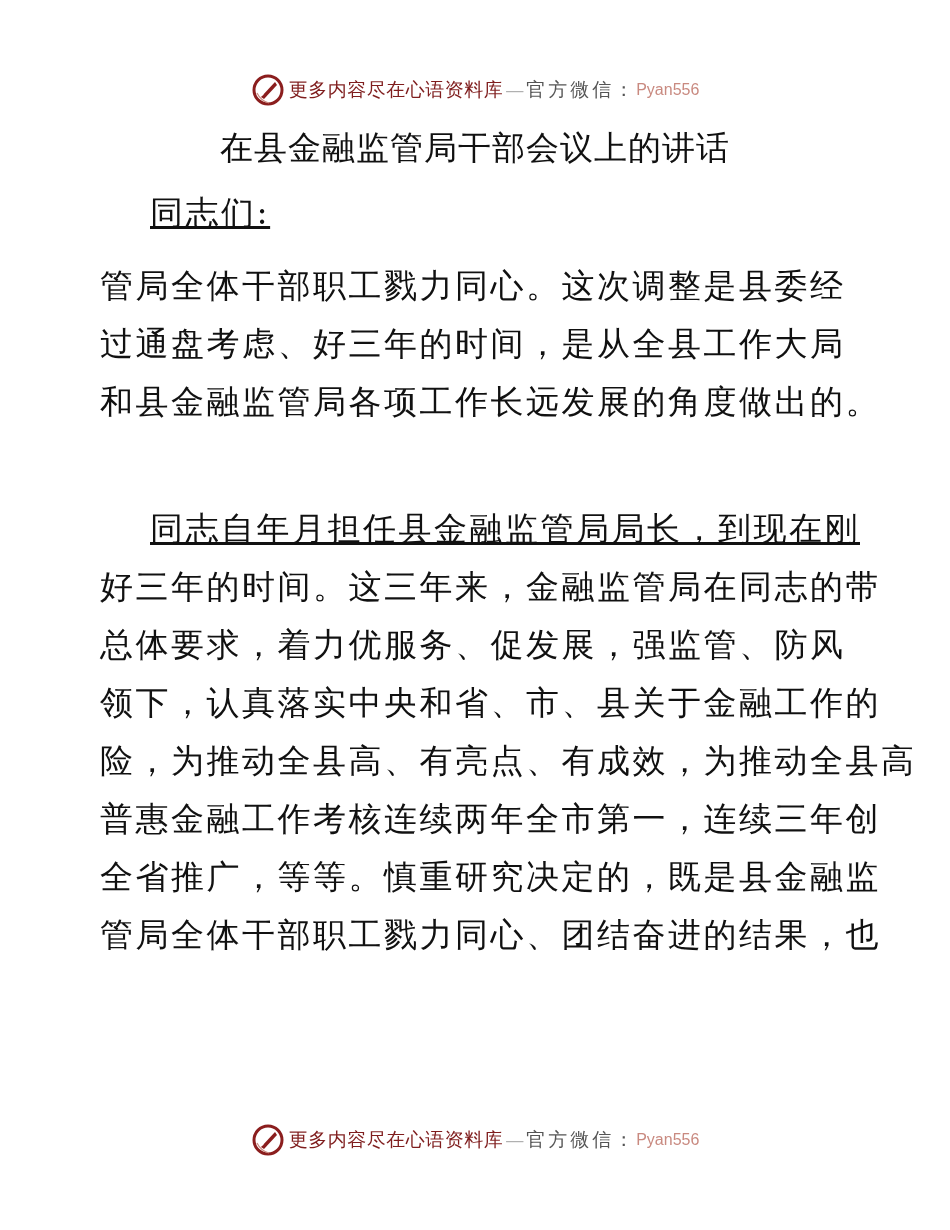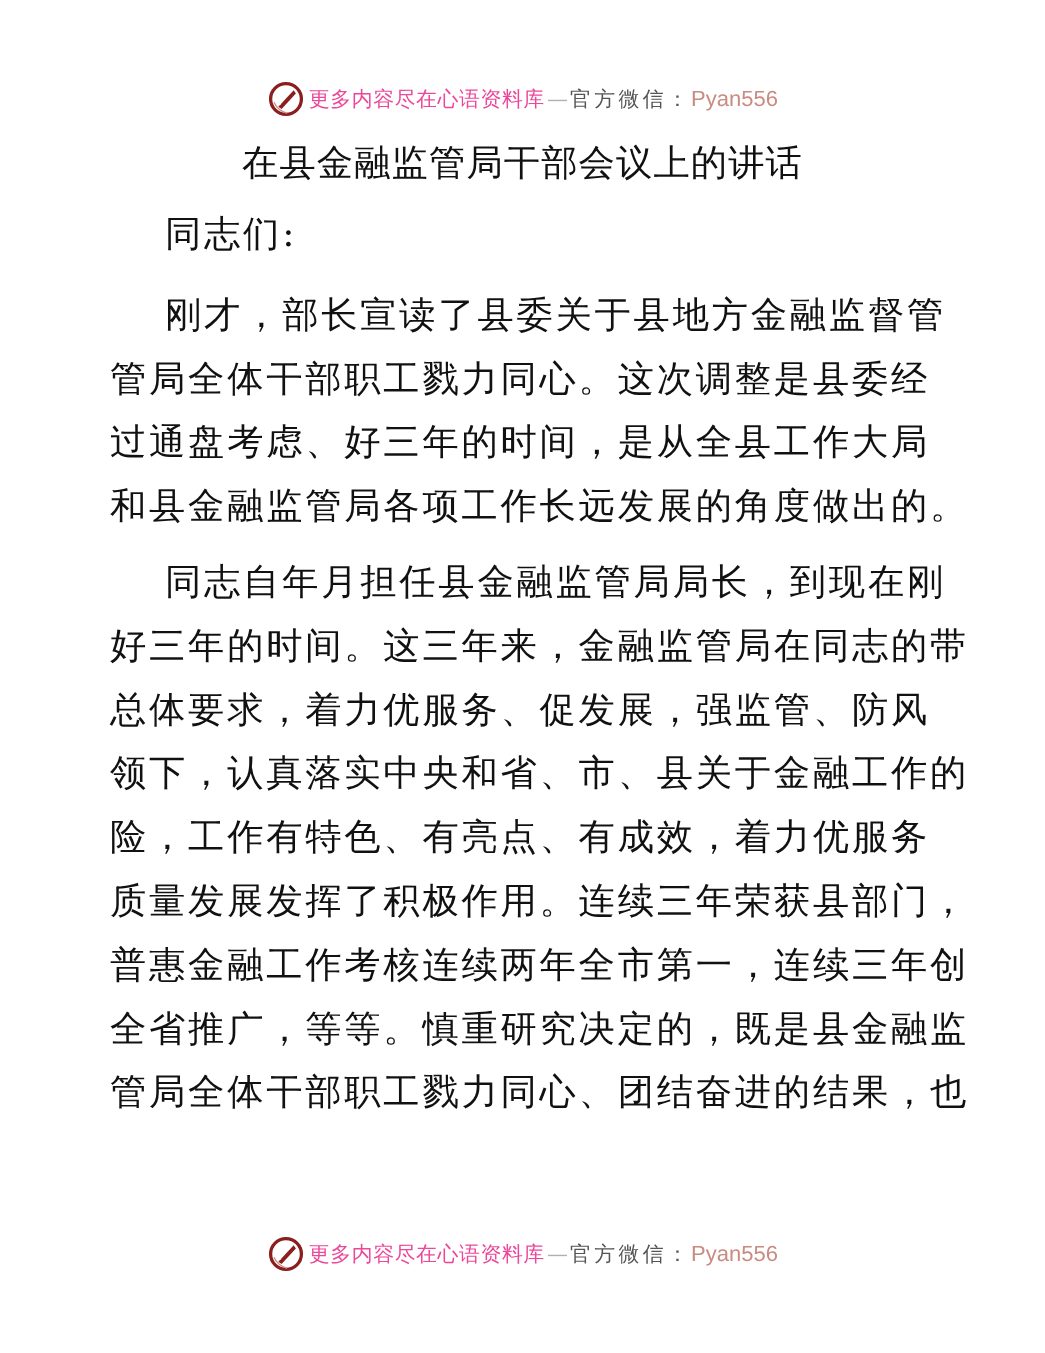--- a/index.html
+++ b/index.html
@@ -28,37 +28,37 @@
     .banner-bottom { top: 1120px; }
     .banner-logo {
       width: 34px;
       height: 34px;
       margin-right: 4px;
       display: inline-block;
     }
     .banner-red {
       font-family: "DejaVu Serif", "Liberation Serif", serif;
       font-size: 19px;
-      color: #ec4899;
+      color: #7f1d1d;
       letter-spacing: 0.5px;
     }
     .banner-dash {
       font-size: 19px;
       color: #b0b0b0;
       margin: 0 2px;
     }
     .banner-gray {
       font-family: Liberation Serif, serif;
       font-size: 19px;
       color: #555555;
       letter-spacing: 3px;
     }
     .banner-id {
       font-family: "Liberation Sans", sans-serif;
-      font-size: 20px;
+      font-size: 16px;
       color: #c98a80;
     }
     .title {
       position: absolute;
       top: 126px;
       left: 0;
       width: 950px;
       text-align: center;
       font-size: 33px;
       letter-spacing: 1px;
@@ -73,21 +73,21 @@
       line-height: 58px;
       letter-spacing: 2.5px;
       text-align: justify;
       margin: 0;
     }
     .line {
       display: block;
       white-space: nowrap;
       height: 58px;
     }
-    .indent { padding-left: 50px; }
+    .indent { padding-left: 50px; text-decoration: underline; }
     .salutation { top: 184px; }
     .p1 { top: 257px; }
     .p2 { top: 500px; }
   </style>
 </head>
 <body>
 
 <div class="banner banner-top">
   <span class="banner-logo">
     <svg viewBox="0 0 34 34" width="34" height="34">
@@ -103,33 +103,31 @@
   <span class="banner-id">Pyan556</span>
 </div>
 
 <h1 class="title">在县金融监管局干部会议上的讲话</h1>
 
 <div class="text-block salutation">
   <span class="line indent">同志们:</span>
 </div>
 
 <div class="text-block p1">
-  <span class="line indent">刚才，部长宣读了县委关于县地方金融监督管</span>
   <span class="line">管局全体干部职工戮力同心。这次调整是县委经</span>
   <span class="line">过通盘考虑、好三年的时间，是从全县工作大局</span>
   <span class="line">和县金融监管局各项工作长远发展的角度做出的。</span>
 </div>
 
 <div class="text-block p2">
   <span class="line indent">同志自年月担任县金融监管局局长，到现在刚</span>
   <span class="line">好三年的时间。这三年来，金融监管局在同志的带</span>
   <span class="line">总体要求，着力优服务、促发展，强监管、防风</span>
   <span class="line">领下，认真落实中央和省、市、县关于金融工作的</span>
-  <span class="line">险，工作有特色、有亮点、有成效，着力优服务</span>
-  <span class="line">质量发展发挥了积极作用。连续三年荣获县部门，</span>
+  <span class="line">险，为推动全县高、有亮点、有成效，为推动全县高</span>
   <span class="line">普惠金融工作考核连续两年全市第一，连续三年创</span>
   <span class="line">全省推广，等等。慎重研究决定的，既是县金融监</span>
   <span class="line">管局全体干部职工戮力同心、团结奋进的结果，也</span>
 </div>
 
 <div class="banner banner-bottom">
   <span class="banner-logo">
     <svg viewBox="0 0 34 34" width="34" height="34">
       <circle cx="17" cy="17" r="14" fill="none" stroke="#8b1e1e" stroke-width="3"></circle>
       <path d="M10 24 L24 9 L26 12 L13 26 Z" fill="#8b1e1e"></path>

